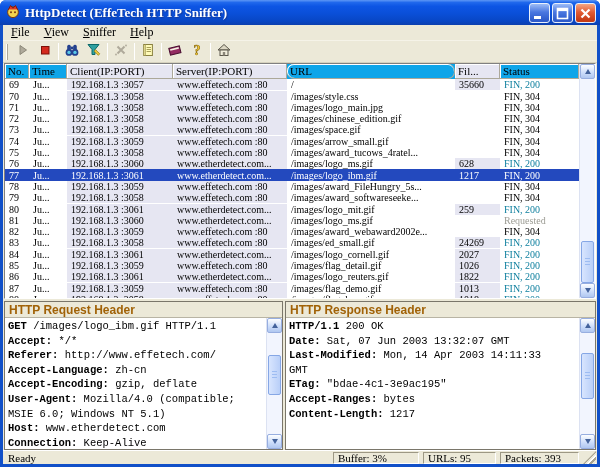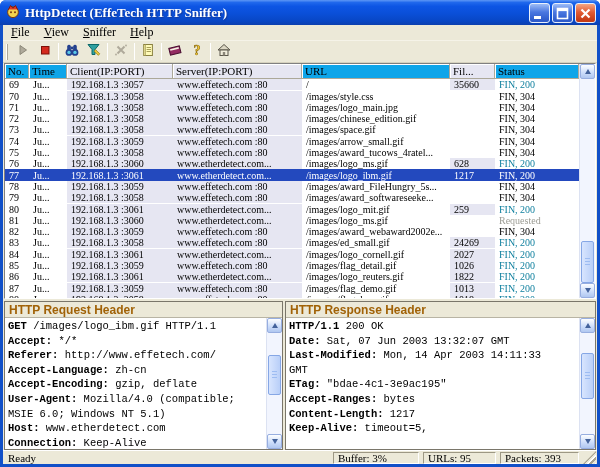--- a/index.html
+++ b/index.html
@@ -32,22 +32,22 @@
   
   .list{position:absolute;top:38px;left:1px;width:592px;height:236px;background:#fff;display:flex;
         border:1px solid;border-color:#808080 #FFFFFF #FFFFFF #808080;}
   .lmain{flex:1;overflow:hidden;}
   .lheader{height:15px;display:flex;background:#0ea5e9;font:11px "Liberation Serif",serif;justify-content:flex-end;}
   .hcell{padding:1px 3px;border-right:1px solid #ACA899;box-shadow:inset 0 1px 0 #fff,inset 1px 0 0 #fff;
          border-bottom:1px solid #ACA899;white-space:nowrap;overflow:hidden;flex-shrink:0;}
   .rows{position:relative;height:221px;overflow:hidden;background:#fff;}
   .row{display:flex;height:11.3px;line-height:11px;font:10px "Liberation Serif",serif;color:#000;align-items:flex-end;}
   .cell{padding:0 0 0 4px;white-space:nowrap;overflow:hidden;flex-shrink:0;}
-  .c-no{width:24px;}.c-time{width:38px;}.c-client{width:106px;}.c-server{width:129px;}
-  .c-url{width:148px;}.c-fil{width:45px;}.c-status{flex:1;}
+  .c-no{width:24px;}.c-time{width:38px;}.c-client{width:106px;}.c-server{width:114px;}
+  .c-url{width:168px;border-radius:7px;}.c-fil{width:45px;}.c-status{flex:1;}
   .c-client,.c-server,.c-fil{background:#E6E6F2;}
   .c-status.ok{color:#0E7F9E;}
   .c-status.req{color:#9C9C94;}
   .row.selected{background:#2349BE;}
   .row.selected .cell{background:transparent;color:#fff;}
 
   
   .vsb{width:16px;position:relative;background:#F2F5FE;border-left:1px solid #DCE2F2;flex-shrink:0;}
   .sbtn{position:absolute;left:0;width:15px;height:15px;border:1px solid #97AEE0;border-radius:2px;
         background:linear-gradient(180deg,#FDFEFF,#CBDCFA 60%,#B0C7F0);display:flex;align-items:center;justify-content:center;}
@@ -504,21 +504,20 @@
             <div class="hline"><span class="hname">Last-Modified:</span><span class="hval"> Mon, 14 Apr 2003 14:11:33</span></div>
 
             <div class="hline"><span class="hname"></span><span class="hval">GMT</span></div>
 
             <div class="hline"><span class="hname">ETag:</span><span class="hval"> "bdae-4c1-3e9ac195"</span></div>
 
             <div class="hline"><span class="hname">Accept-Ranges:</span><span class="hval"> bytes</span></div>
 
             <div class="hline"><span class="hname">Content-Length:</span><span class="hval"> 1217</span></div>
 
-            <div class="hline"><span class="hname">Keep-Alive:</span><span class="hval"> timeout=5,</span></div>
           </div>
         <div class="vsb">
           <div class="sbtn up">
               <i class="ar-up"></i>
             </div>
           <div class="sthumb t-res"></div>
           <div class="sbtn down">
               <i class="ar-down"></i>
             </div>
         </div>

